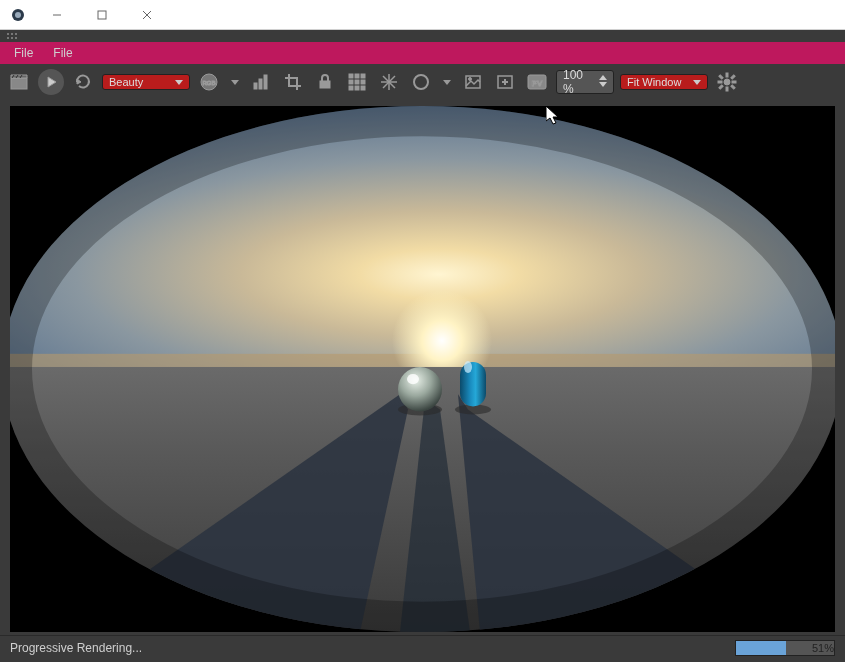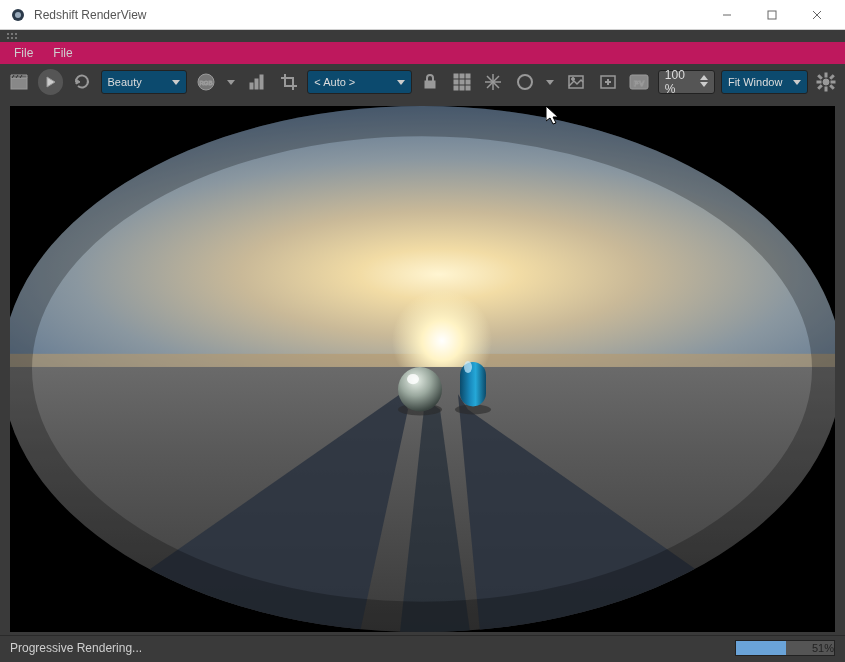--- a/index.html
+++ b/index.html
@@ -19,21 +19,21 @@
     background-size: 4px 4px; }
 
   
   .menubar { height: 22px; background: #be185d; display: flex; align-items: center; padding: 0 4px; color: #cfcfcf; font-size: 12px; }
   .menubar .menu-item { padding: 2px 10px; }
 
   
   .toolbar { height: 36px; background: #3a3a3a; display: flex; align-items: center; padding: 0 6px; gap: 6px; color: #bfbfbf; font-size: 12px; }
   .tb-btn { width: 26px; height: 26px; display: flex; align-items: center; justify-content: center; border-radius: 3px; }
   .tb-btn svg { stroke: #9a9a9a; fill: none; }
-  .dd { height: 24px; background: #0c4a6e; border: 1px solid #222; border-radius: 3px; display: flex; align-items: center; padding: 0 6px; color: #ddd; font-size: 11px; position: relative; }
+  .dd { height: 16px; background: #b91c1c; border: 1px solid #222; border-radius: 3px; display: flex; align-items: center; padding: 0 6px; color: #ddd; font-size: 11px; position: relative; }
   .dd .caret { margin-left: auto; }
   .spin { height: 24px; background: #555; border: 1px solid #222; border-radius: 3px; display: flex; align-items: center; padding: 0 6px; color: #ddd; font-size: 12px; gap: 4px;}
   .caret-only { width: 14px; display:flex; align-items:center; justify-content:center;}
 
   
   .viewport-wrap { position: absolute; left: 10px; right: 10px; top: 106px; bottom: 30px; background: #0a0a0a; }
   .viewport { position: absolute; inset: 0; overflow: hidden; }
   .viewport svg { width: 100%; height: 100%; display: block; }
 
   .cursor { position: absolute; left: 546px; top: 106px; pointer-events: none; z-index: 100; }
@@ -48,21 +48,20 @@
 </head>
 <body>
 
 <div class="titlebar">
   <span class="app-icon">
     <svg viewBox="0 0 16 16">
         <circle cx="8" cy="8" r="6" fill="#2b3a4a"></circle>
         <circle cx="8" cy="8" r="3" fill="#9ab"></circle>
       </svg>
   </span>
-  <span class="title">Redshift RenderView</span>
   <div class="win-btn">
     <svg width="10" height="10" viewBox="0 0 10 10">
         <line x1="1" y1="5" x2="9" y2="5" stroke-width="1"></line>
       </svg>
   </div>
   <div class="win-btn">
     <svg width="10" height="10" viewBox="0 0 10 10">
         <rect x="1" y="1" width="8" height="8" stroke-width="1" fill="none"></rect>
       </svg>
   </div>
@@ -134,26 +133,20 @@
         <rect x="12" y="2" width="3" height="14" fill="#999"></rect>
       </svg>
   </div>
 
   <div class="tb-btn">
     <svg width="18" height="18" viewBox="0 0 18 18">
         <path d="M5 1 L5 13 L17 13 M1 5 L13 5 L13 17" stroke="#999" stroke-width="2" fill="none"></path>
       </svg>
   </div>
 
-  <div class="dd" style="width:106px;">
-    <span>&lt; Auto &gt;</span>
-    <span class="caret"><svg width="8" height="8" viewBox="0 0 8 8">
-          <polygon points="0,2 8,2 4,7" fill="#ccc"></polygon>
-        </svg></span>
-  </div>
 
   <div class="tb-btn">
     <svg width="16" height="16" viewBox="0 0 16 16">
         <rect x="3" y="7" width="10" height="7" fill="#999"></rect>
         <path d="M5 7 L5 4 A3 3 0 0 1 11 4 L11 7" stroke="#999" stroke-width="2" fill="none"></path>
       </svg>
   </div>
 
   <div class="tb-btn">
     <svg width="18" height="18" viewBox="0 0 18 18">

